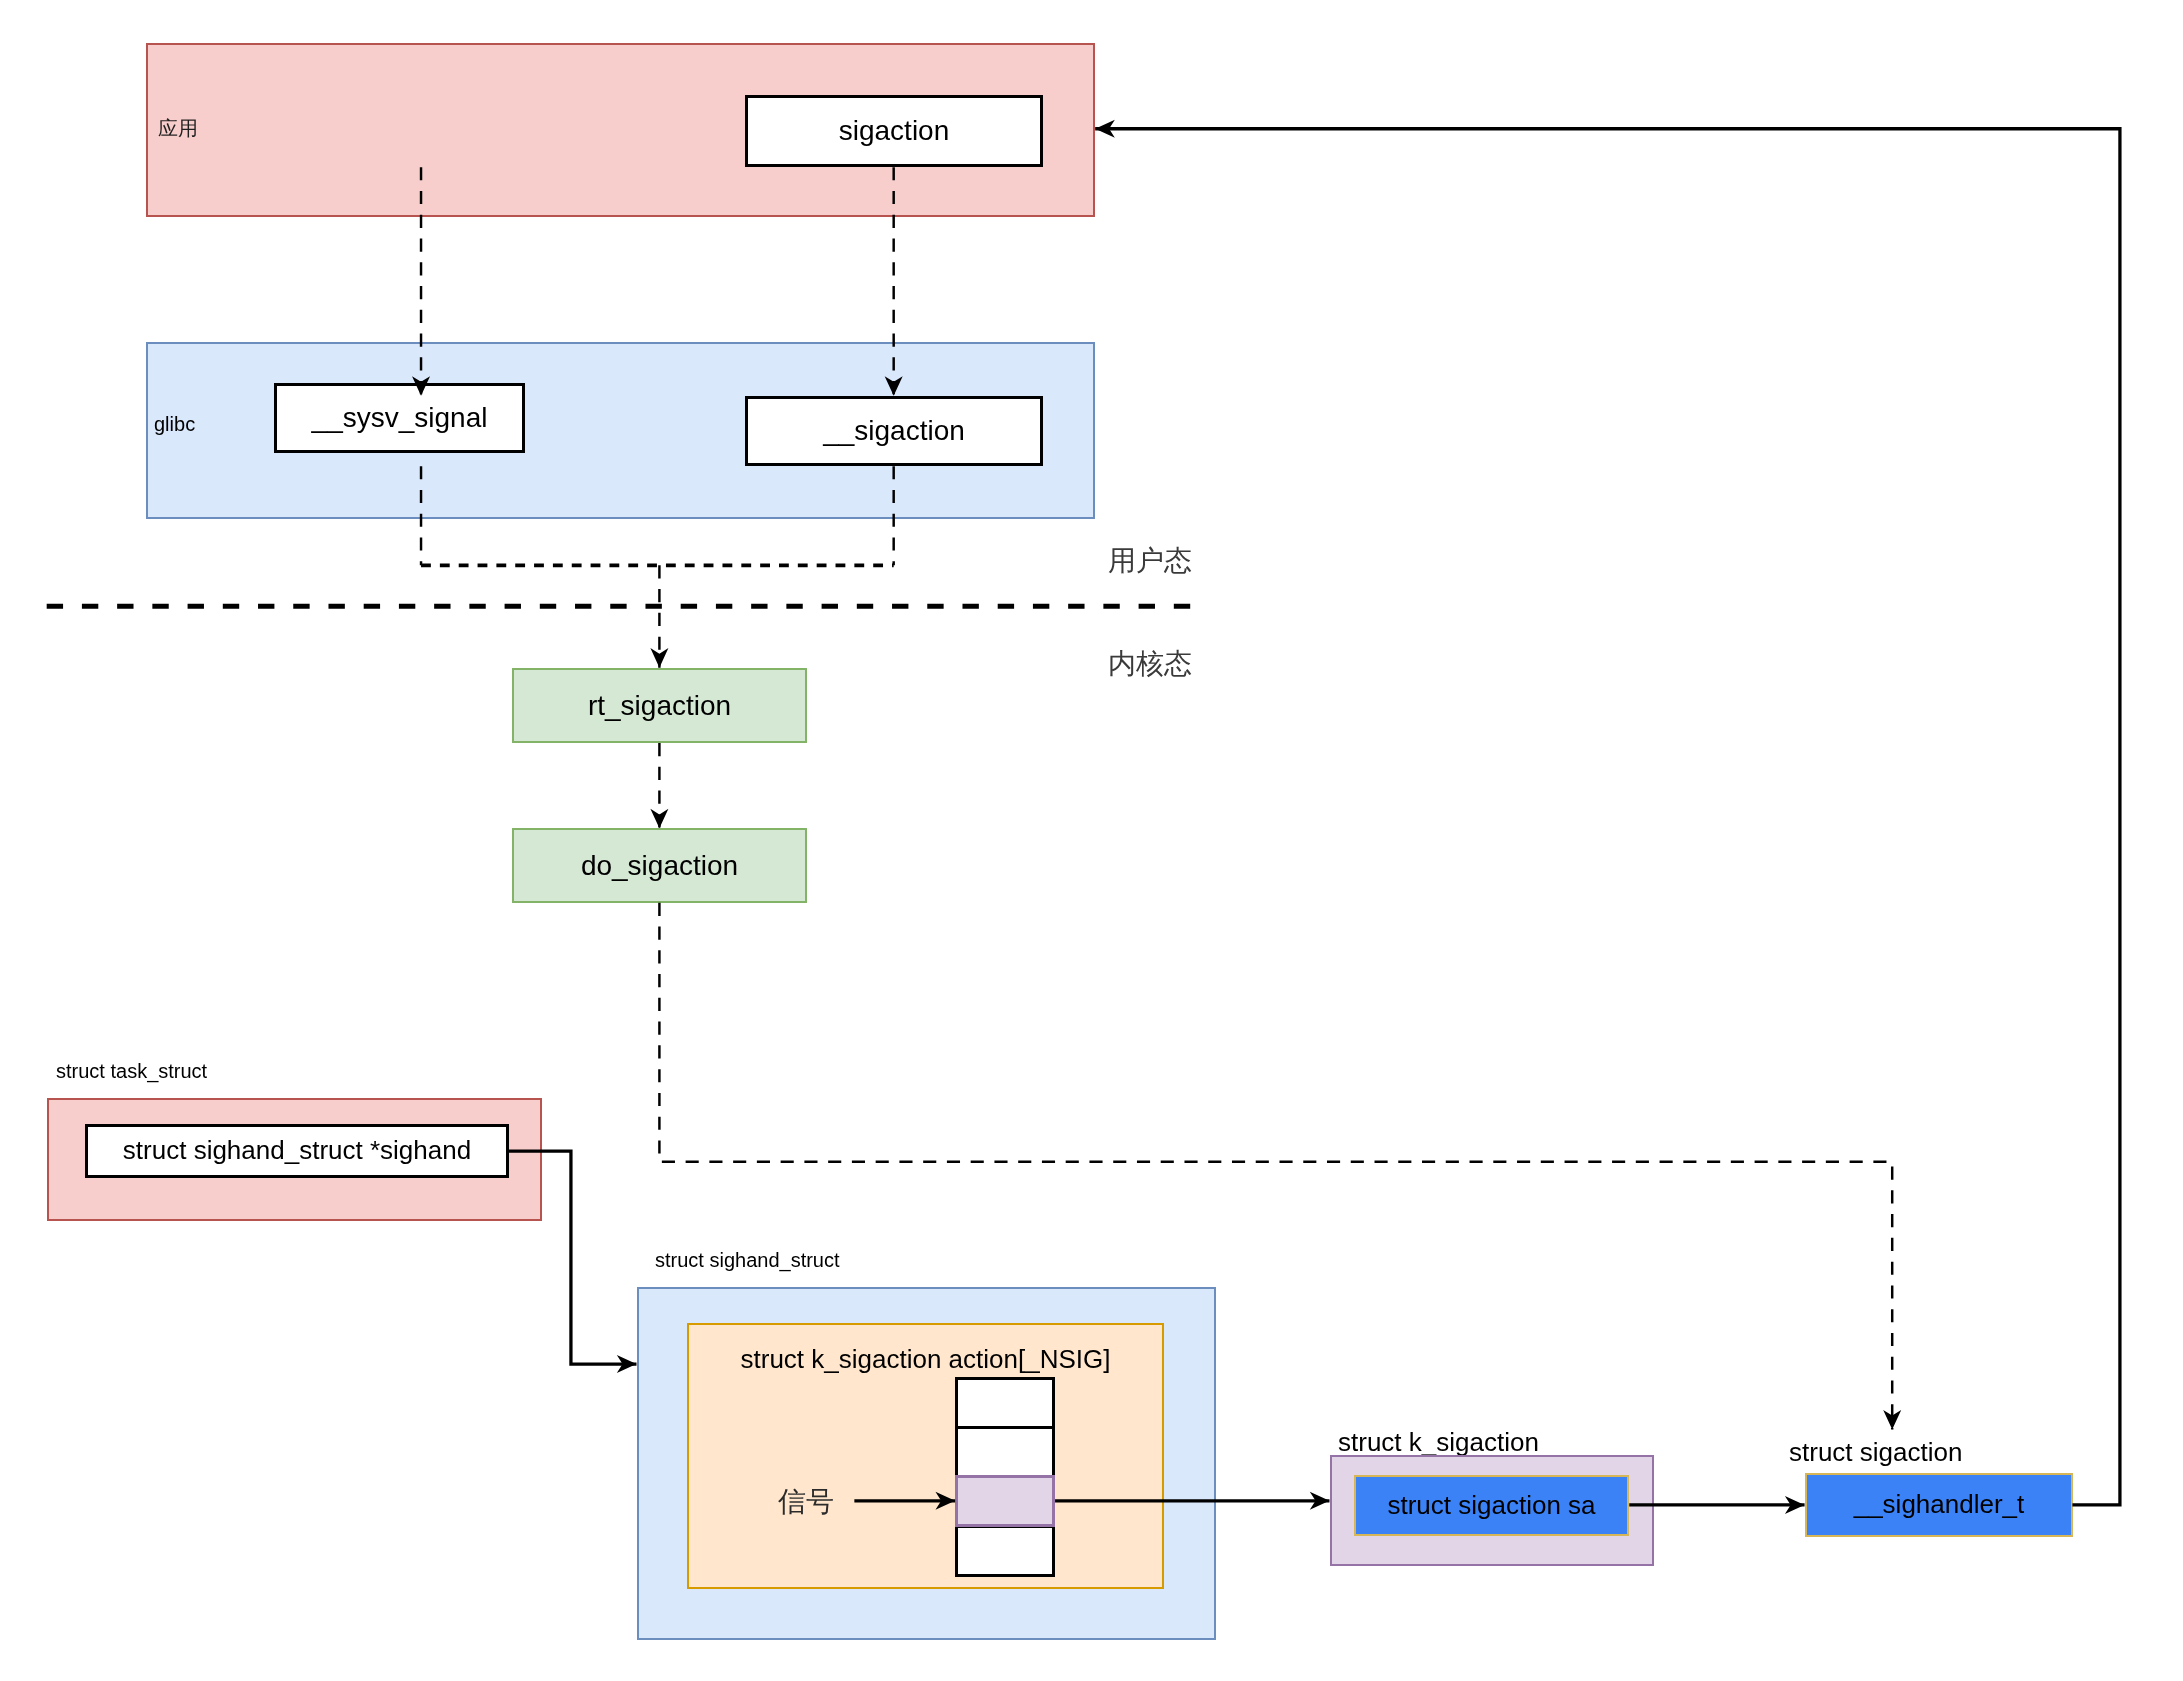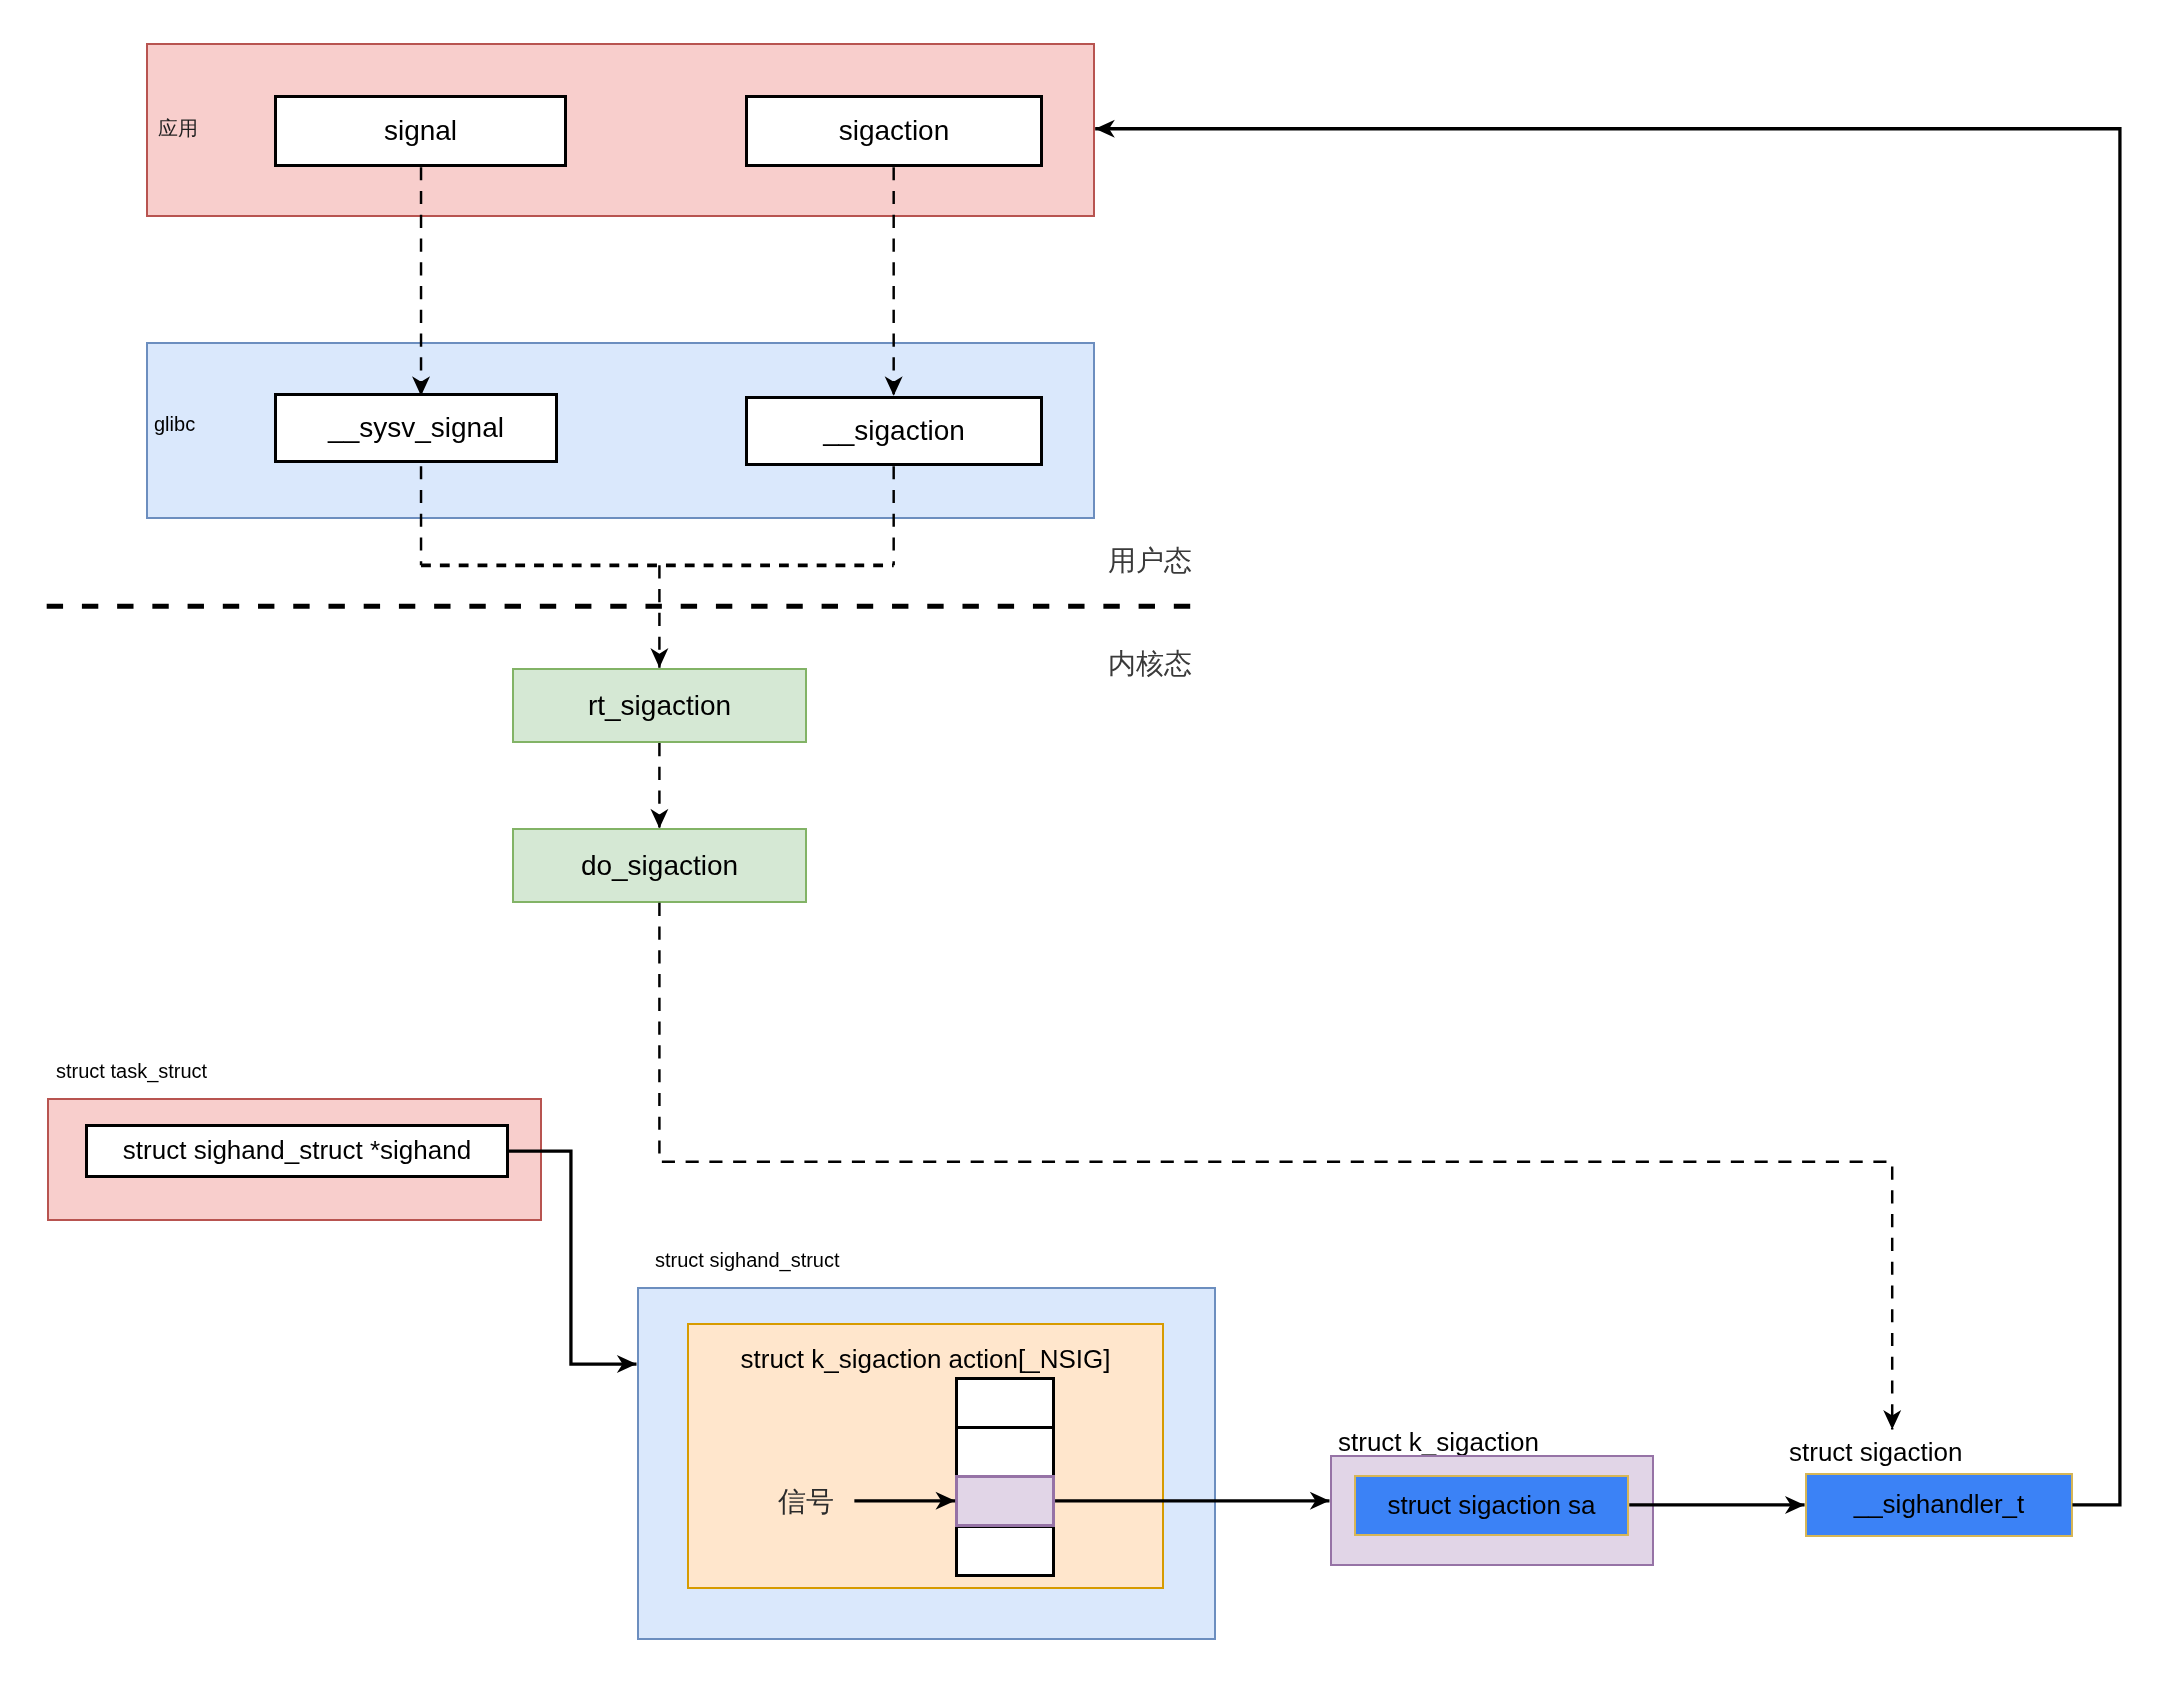--- a/index.html
+++ b/index.html
@@ -32,30 +32,27 @@
   .cell.hl{border:3.3px solid #9673a6;background:#e1d5e7;z-index:4;}
   #edges{position:absolute;left:0;top:0;pointer-events:none;z-index:6;}
 </style>
 </head>
 <body>
 
 <div id="canvas">
 
   <div class="abs layer red" style="left:146px;top:43px;width:949px;height:174px;"></div>
   <div class="abs caption" style="left:158px;top:115px;color:#1f1f1f;">应用</div>
-  <div class="abs node" style="left:274px;top:95px;width:293px;height:72px;">
-    <span>signal</span>
-  </div>
   <div class="abs node" style="left:745px;top:95px;width:298px;height:72px;">
     <span>sigaction</span>
   </div>
 
   <div class="abs layer blue" style="left:146px;top:342px;width:949px;height:177px;"></div>
   <div class="abs caption" style="left:154px;top:413px;">glibc</div>
-  <div class="abs node" style="left:274px;top:393px;width:284px;height:70px;text-align:center;">
+  <div class="abs node" style="left:274px;top:383px;width:251px;height:70px;text-align:center;">
     <span>__sysv_signal</span>
   </div>
   <div class="abs node" style="left:745px;top:396px;width:298px;height:70px;">
     <span>__sigaction</span>
   </div>
 
   <div class="abs side-label" style="left:1108px;top:542px;">用户态</div>
   <div class="abs side-label" style="left:1108px;top:645px;">内核态</div>
 
   <div class="abs node green" style="left:512px;top:668px;width:295px;height:75px;">

